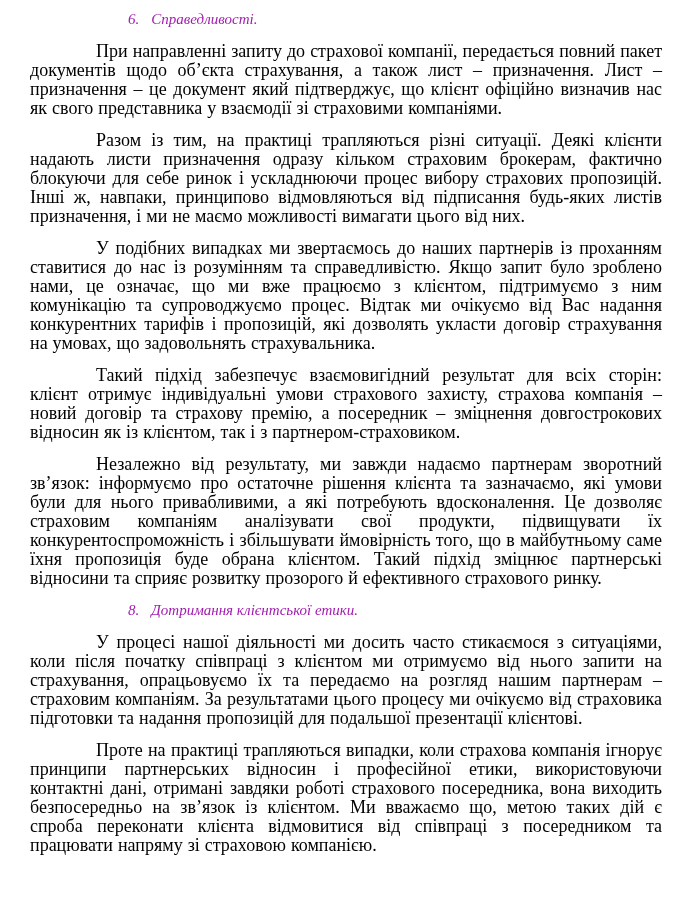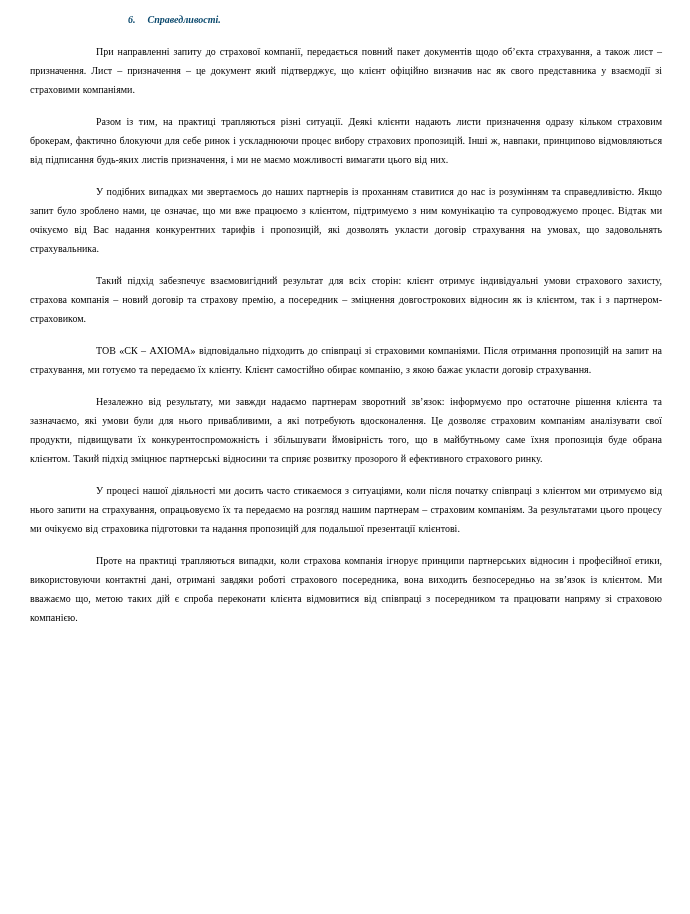--- a/index.html
+++ b/index.html
@@ -11,35 +11,35 @@
     font-family: "Liberation Serif", "DejaVu Serif", serif;
     color: #000000;
   }
   .page {
     width: 690px;
     height: 914px;
     background: #ffffff;
     padding: 10px 28px 0 30px;
   }
   .para {
-    font-size: 10px;
+    font-size: 18px;
     line-height: 19px;
     text-align: justify;
     text-indent: 66px;
     margin-bottom: 13px;
     word-spacing: 0.5px;
     color: #000000;
   }
   .heading {
-    font-size: 10px;
+    font-size: 15px;
     line-height: 19px;
-    font-weight: bold;
+    font-weight: normal;
     font-style: italic;
     margin: 0 0 13px 98px;
-    color: #0c4a6e;
+    color: #a21caf;
   }
   .h-num {
     display: inline-block;
     margin-right: 12px;
   }
 </style>
 </head>
 <body>
 
 <div class="page">
@@ -48,22 +48,24 @@
     <h2 class="heading">
       <span class="h-num">6.</span><span class="h-title">Справедливості.</span>
     </h2>
     <p class="para">При направленні запиту до страхової компанії, передається повний пакет документів щодо об’єкта страхування, а також лист – призначення. Лист – призначення – це документ який підтверджує, що клієнт офіційно визначив нас як свого представника у взаємодії зі страховими компаніями.</p>
     <p class="para">Разом із тим, на практиці трапляються різні ситуації. Деякі клієнти надають листи призначення одразу кільком страховим брокерам, фактично блокуючи для себе ринок і ускладнюючи процес вибору страхових пропозицій. Інші ж, навпаки, принципово відмовляються від підписання будь-яких листів призначення, і ми не маємо можливості вимагати цього від них.</p>
     <p class="para">У подібних випадках ми звертаємось до наших партнерів із проханням ставитися до нас із розумінням та справедливістю. Якщо запит було зроблено нами, це означає, що ми вже працюємо з клієнтом, підтримуємо з ним комунікацію та супроводжуємо процес. Відтак ми очікуємо від Вас надання конкурентних тарифів і пропозицій, які дозволять укласти договір страхування на умовах, що задовольнять страхувальника.</p>
     <p class="para">Такий підхід забезпечує взаємовигідний результат для всіх сторін: клієнт отримує індивідуальні умови страхового захисту, страхова компанія – новий договір та страхову премію, а посередник – зміцнення довгострокових відносин як із клієнтом, так і з партнером-страховиком.</p>
   </section>
 
   <section>
-    <p class="para">ТОВ «СК – АХІОМА» відповідально підходить до співпраці зі страховими компаніями. Після отримання пропозицій на запит на страхування, ми готуємо та передаємо їх клієнту. Клієнт самостійно обирає компанію, з якою бажає укласти договір страхування.</p>
     <p class="para">Незалежно від результату, ми завжди надаємо партнерам зворотний зв’язок: інформуємо про остаточне рішення клієнта та зазначаємо, які умови були для нього привабливими, а які потребують вдосконалення. Це дозволяє страховим компаніям аналізувати свої продукти, підвищувати їх конкурентоспроможність і збільшувати ймовірність того, що в майбутньому саме їхня пропозиція буде обрана клієнтом. Такий підхід зміцнює партнерські відносини та сприяє розвитку прозорого й ефективного страхового ринку.</p>
   </section>
 
   <section>
+    <h2 class="heading">
+      <span class="h-num">8.</span><span class="h-title">Дотримання клієнтської етики.</span>
+    </h2>
     <p class="para">У процесі нашої діяльності ми досить часто стикаємося з ситуаціями, коли після початку співпраці з клієнтом ми отримуємо від нього запити на страхування, опрацьовуємо їх та передаємо на розгляд нашим партнерам – страховим компаніям. За результатами цього процесу ми очікуємо від страховика підготовки та надання пропозицій для подальшої презентації клієнтові.</p>
     <p class="para">Проте на практиці трапляються випадки, коли страхова компанія ігнорує принципи партнерських відносин і професійної етики, використовуючи контактні дані, отримані завдяки роботі страхового посередника, вона виходить безпосередньо на зв’язок із клієнтом. Ми вважаємо що, метою таких дій є спроба переконати клієнта відмовитися від співпраці з посередником та працювати напряму зі страховою компанією.</p>
   </section>
 
 </div>
 
 </body></html>

